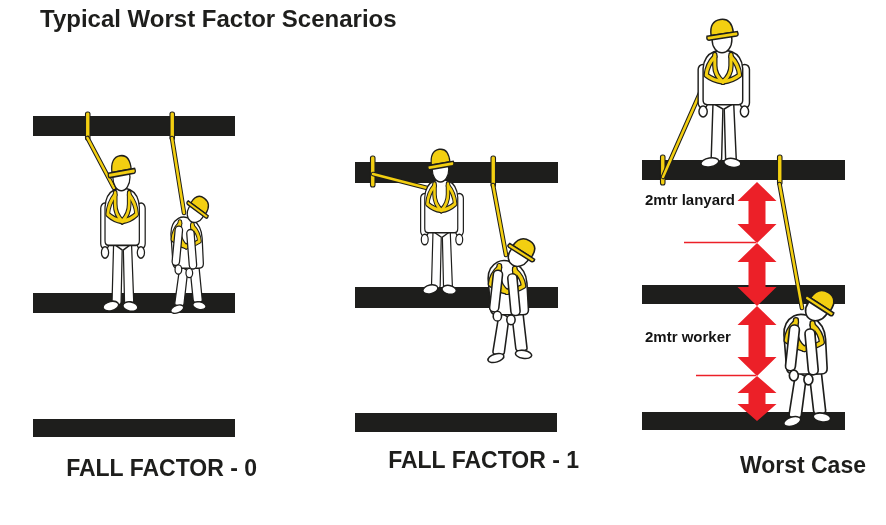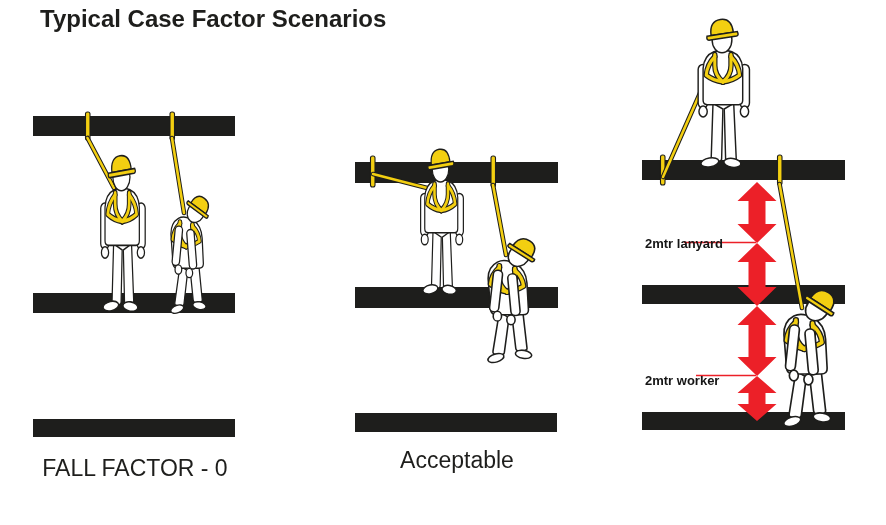--- a/index.html
+++ b/index.html
@@ -12,26 +12,26 @@
   .canvas{
     position:relative;width:886px;height:525px;background:var(--c-white);
     font-family:"Liberation Sans","DejaVu Sans",sans-serif;overflow:hidden;
   }
   .title{
     position:absolute;left:40px;top:5px;
     font-size:24px;font-weight:bold;color:var(--c-black);letter-spacing:0px;white-space:nowrap;
   }
   .diagram-svg{position:absolute;left:0;top:0;}
   .caption{
-    position:absolute;text-align:center;font-weight:normal;color:var(--c-black);
+    position:absolute;text-align:right;font-weight:bold;color:var(--c-black);
     font-size:23px;line-height:32px;white-space:nowrap;
   }
   .mlabel{
     position:absolute;font-weight:bold;color:#151515;
-    font-size:13px;line-height:17px;white-space:nowrap;margin-top:44px;
+    font-size:15px;line-height:17px;white-space:nowrap;
   }
   .mlabel.wrap{white-space:normal;}
   
   .beam{fill:var(--c-black);}
   .skin{fill:#ffffff;stroke:var(--c-black);stroke-width:1.6px;}
   .helmet{fill:var(--c-yellow);stroke:var(--c-black);stroke-width:1.6px;}
   .anchor{fill:var(--c-yellow);stroke:var(--c-black);stroke-width:1.1px;}
   .lan-under{stroke:var(--c-black);stroke-width:4.6px;fill:none;stroke-linecap:round;}
   .lan-over{stroke:var(--c-yellow);stroke-width:2.6px;fill:none;stroke-linecap:round;}
   .harn-under{stroke:var(--c-black);stroke-width:6px;fill:none;stroke-linecap:round;stroke-linejoin:round;}
@@ -161,27 +161,28 @@
         <line class="lan-under" x1="663" y1="177" x2="712" y2="66"></line>
         <line class="lan-over" x1="663" y1="177" x2="712" y2="66"></line>
         <line class="lan-under" x1="779.5" y1="184" x2="802" y2="308"></line>
         <line class="lan-over" x1="779.5" y1="184" x2="802" y2="308"></line>
       </g>
       <use href="#worker-standing" transform="translate(695,14) scale(0.9,0.97)"></use>
       <use href="#worker-hanging" transform="translate(772,283) scale(1.04,1.0)"></use>
     </g>
   </svg>
 
-  <div class="title">Typical Case Factor Scenarios</div>
+  <div class="title">Typical Worst Factor Scenarios</div>
 
   <div class="caption" style="left:13px;top:452px;width:244px">
     <div>FALL FACTOR - 0</div>
   </div>
   <div class="caption" style="left:335px;top:444px;width:244px">
-    <div>Acceptable</div>
+    <div>FALL FACTOR - 1</div>
   </div>
   <div class="caption" style="left:622px;top:449px;width:244px">
+    <div>Worst Case</div>
   </div>
 
   <div class="mlabel" style="left:645px;top:191px">2mtr lanyard</div>
   <div class="mlabel" style="left:645px;top:328px">2mtr worker</div>
 
 </div>
 
 </body></html>

